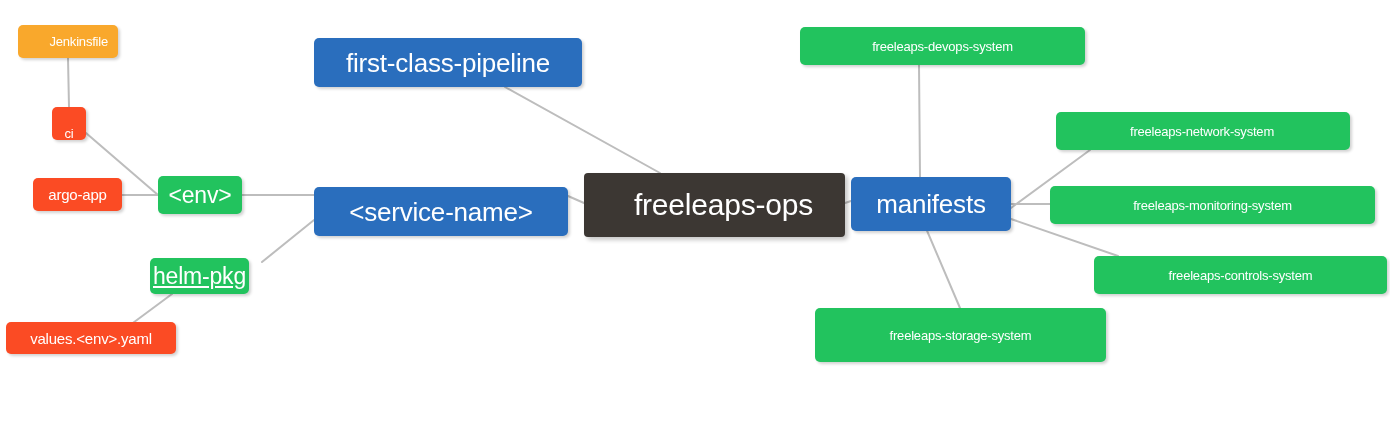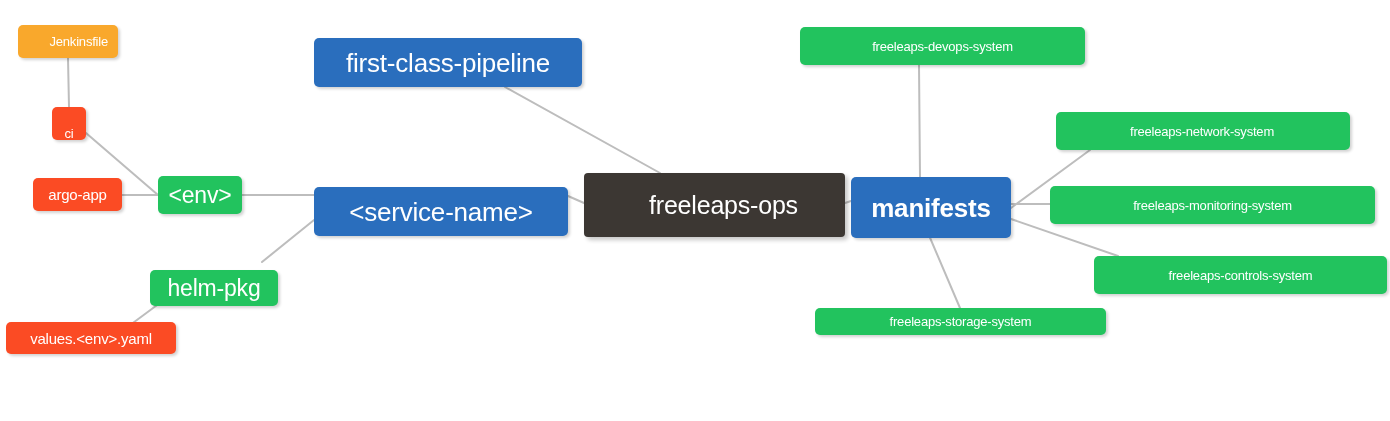--- a/index.html
+++ b/index.html
@@ -44,21 +44,21 @@
   }
   .node.root {
     border-radius: 4px;
     box-shadow: 3px 3px 4px rgba(0,0,0,0.22);
   }
   .t-tiny   { font-size: 13px; }
   .t-small  { font-size: 15px; }
   .t-med    { font-size: 13px; }
   .t-large  { font-size: 23px; }
   .t-xl     { font-size: 26px; }
-  .t-root   { font-size: 25px; padding-left: 28px; }
+  .t-root   { font-size: 30px; padding-left: 28px; }
 </style>
 </head>
 <body>
 
 <div id="canvas">
   <svg id="edges" width="1390" height="421" viewBox="0 0 1390 421">
       <line x1="68" y1="58" x2="69" y2="107" stroke="#bdbdbd" stroke-width="2" stroke-linecap="round"></line>
       <line x1="86" y1="133" x2="158" y2="195" stroke="#bdbdbd" stroke-width="2" stroke-linecap="round"></line>
       <line x1="122" y1="195" x2="158" y2="195" stroke="#bdbdbd" stroke-width="2" stroke-linecap="round"></line>
       <line x1="242" y1="195" x2="314" y2="195" stroke="#bdbdbd" stroke-width="2" stroke-linecap="round"></line>
@@ -79,47 +79,47 @@
       </div>
       <div class="node t-tiny" style="left: 52px; top: 107px; width: 34px; height: 33px; background: rgb(251, 75, 36); align-items: flex-end;">
         <span>ci</span>
       </div>
       <div class="node t-small" style="left: 33px; top: 178px; width: 89px; height: 33px; background: rgb(251, 75, 36);">
         <span>argo-app</span>
       </div>
       <div class="node t-large" style="left: 158px; top: 176px; width: 84px; height: 38px; background: rgb(34, 195, 94);">
         <span>&lt;env&gt;</span>
       </div>
-      <div class="node t-large" style="left: 150px; top: 270px; width: 128px; height: 36px; background: rgb(34, 195, 94);">
+      <div class="node t-large" style="left: 150px; top: 258px; width: 99px; height: 36px; background: rgb(34, 195, 94); text-decoration: underline;">
         <span>helm-pkg</span>
       </div>
       <div class="node t-small" style="left: 6px; top: 322px; width: 170px; height: 32px; background: rgb(251, 75, 36);">
         <span>values.&lt;env&gt;.yaml</span>
       </div>
       <div class="node t-xl" style="left: 314px; top: 38px; width: 268px; height: 49px; background: rgb(42, 110, 189);">
         <span>first-class-pipeline</span>
       </div>
       <div class="node t-xl" style="left: 314px; top: 171px; width: 254px; height: 49px; background: rgb(42, 110, 189); margin-top: 16px;">
         <span>&lt;service-name&gt;</span>
       </div>
       <div class="node t-root root" style="left: 584px; top: 173px; width: 261px; height: 64px; background: rgb(60, 55, 51);">
         <span>freeleaps-ops</span>
       </div>
-      <div class="node t-xl" style="left: 851px; top: 177px; width: 160px; height: 61px; background: rgb(42, 110, 189); font-weight: bold;">
+      <div class="node t-xl" style="left: 851px; top: 177px; width: 160px; height: 54px; background: rgb(42, 110, 189);">
         <span>manifests</span>
       </div>
       <div class="node t-med" style="left: 800px; top: 27px; width: 285px; height: 38px; background: rgb(34, 195, 94);">
         <span>freeleaps-devops-system</span>
       </div>
       <div class="node t-med" style="left: 1056px; top: 112px; width: 294px; height: 38px; background: rgb(34, 195, 94); padding-left: 8px;">
         <span>freeleaps-network-system</span>
       </div>
       <div class="node t-med" style="left: 1050px; top: 186px; width: 325px; height: 38px; background: rgb(34, 195, 94);">
         <span>freeleaps-monitoring-system</span>
       </div>
       <div class="node t-med" style="left: 1062px; top: 256px; width: 293px; height: 38px; background: rgb(34, 195, 94); margin-left: 32px;">
         <span>freeleaps-controls-system</span>
       </div>
-      <div class="node t-med" style="left: 815px; top: 308px; width: 291px; height: 27px; background: rgb(34, 195, 94);">
+      <div class="node t-med" style="left: 815px; top: 308px; width: 291px; height: 54px; background: rgb(34, 195, 94);">
         <span>freeleaps-storage-system</span>
       </div>
     </div>
 </div>
 
 </body></html>

